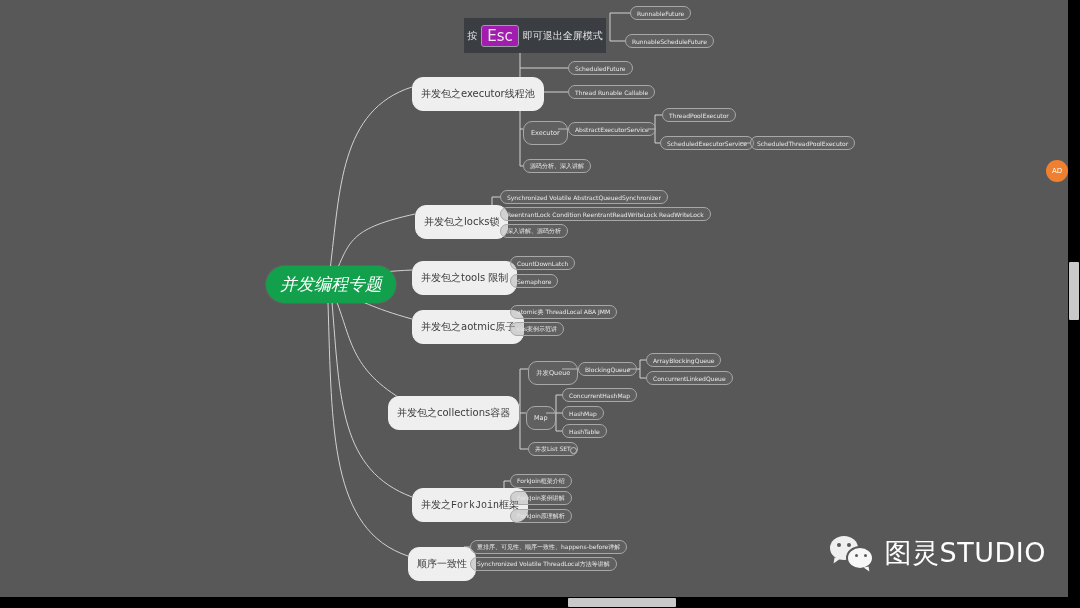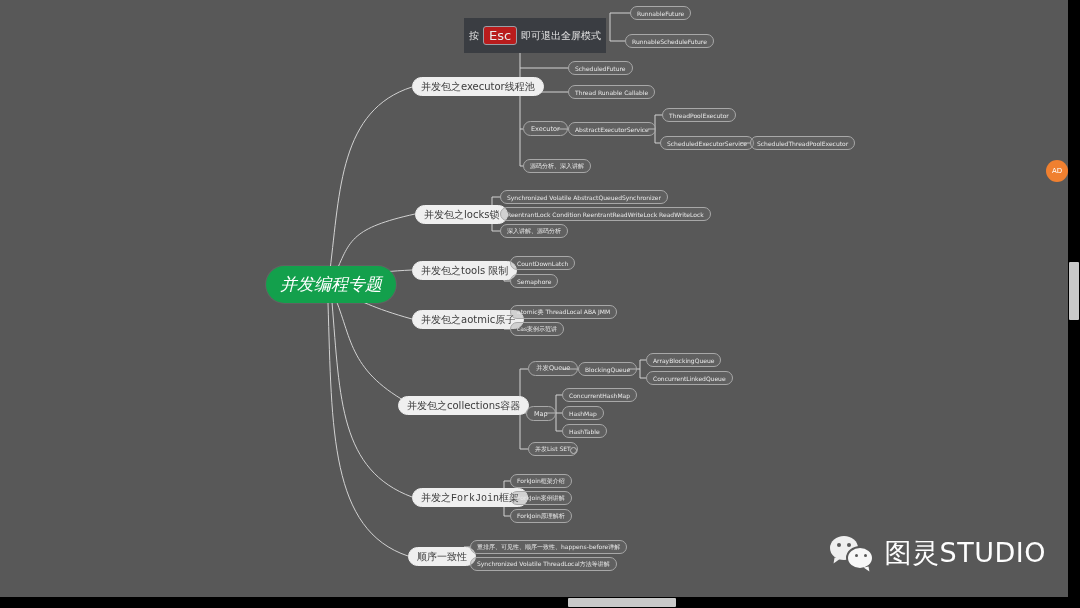--- a/index.html
+++ b/index.html
@@ -41,34 +41,34 @@
     align-items: center;
     justify-content: center;
     letter-spacing: 0px;
   }
   .node.branch {
     background: #efefef;
     color: #3b3b3b;
     border: 1px solid #efefef;
     border-radius: 11px;
     font-size: 10px;
-    height: 19px;
+    height: 34px;
     padding: 0 8px;
   }
   .node.leaf {
     font-size: 6px;
     height: 14px;
     padding: 0 6px;
     background: rgba(120,120,120,0.25);
     border-color: #a8a8a8;
     color: #e8e8e8;
   }
   .node.mid {
     font-size: 6.5px;
-    height: 15px;
+    height: 24px;
     padding: 0 7px;
     background: rgba(120,120,120,0.25);
     border-color: #a8a8a8;
     color: #e8e8e8;
   }
   #root-node {
     position: absolute;
     background: #13a04c;
     border: none;
     border-radius: 19px;
@@ -96,23 +96,23 @@
     gap: 4px;
     z-index: 40;
   }
   #esc-key {
     display: inline-flex;
     align-items: center;
     justify-content: center;
     border: 1px solid #9a9ea5;
     border-radius: 3px;
     padding: 1px 5px;
-    font-size: 13px;
+    font-size: 15px;
     color: #e8e8e8;
-    background: #b91c1c;
+    background: #a21caf;
   }
   
   #watermark {
     position: absolute;
     right: 22px; bottom: 26px;
     display: flex;
     align-items: center;
     gap: 11px;
     z-index: 30;
   }
@@ -308,21 +308,21 @@
     <div class="node leaf" style="left:500px; top:224px;">深入讲解、源码分析</div>
 
     <div class="node branch" style="left:412px; top:261px;">并发包之tools 限制</div>
     <div class="node leaf" style="left:510px; top:256px;">CountDownLatch</div>
     <div class="node leaf" style="left:510px; top:274px;">Semaphore</div>
 
     <div class="node branch" style="left:412px; top:310px;text-align:right;">并发包之aotmic原子</div>
     <div class="node leaf" style="left:510px; top:305px;">atomic类 ThreadLocal ABA JMM</div>
     <div class="node leaf" style="left:510px; top:322px;">cas案例示范讲</div>
 
-    <div class="node branch" style="left:398px; top:396px;">并发包之collections容器</div>
+    <div class="node branch" style="left:388px; top:396px;">并发包之collections容器</div>
     <div class="node mid" style="left:528px; top:361px;">并发Queue</div>
     <div class="node leaf" style="left:578px; top:362px;">BlockingQueue</div>
     <div class="node leaf" style="left:646px; top:353px;">ArrayBlockingQueue</div>
     <div class="node leaf" style="left:646px; top:371px;">ConcurrentLinkedQueue</div>
     <div class="node mid" style="left:526px; top:406px;">Map</div>
     <div class="node leaf" style="left:562px; top:388px;">ConcurrentHashMap</div>
     <div class="node leaf" style="left:562px; top:406px;">HashMap</div>
     <div class="node leaf" style="left:562px; top:424px;">HashTable</div>
     <div class="node leaf" style="left:528px; top:442px;">并发List SET</div>
     <div class="tiny-dot" style="left:570px; top:447px;"></div>

